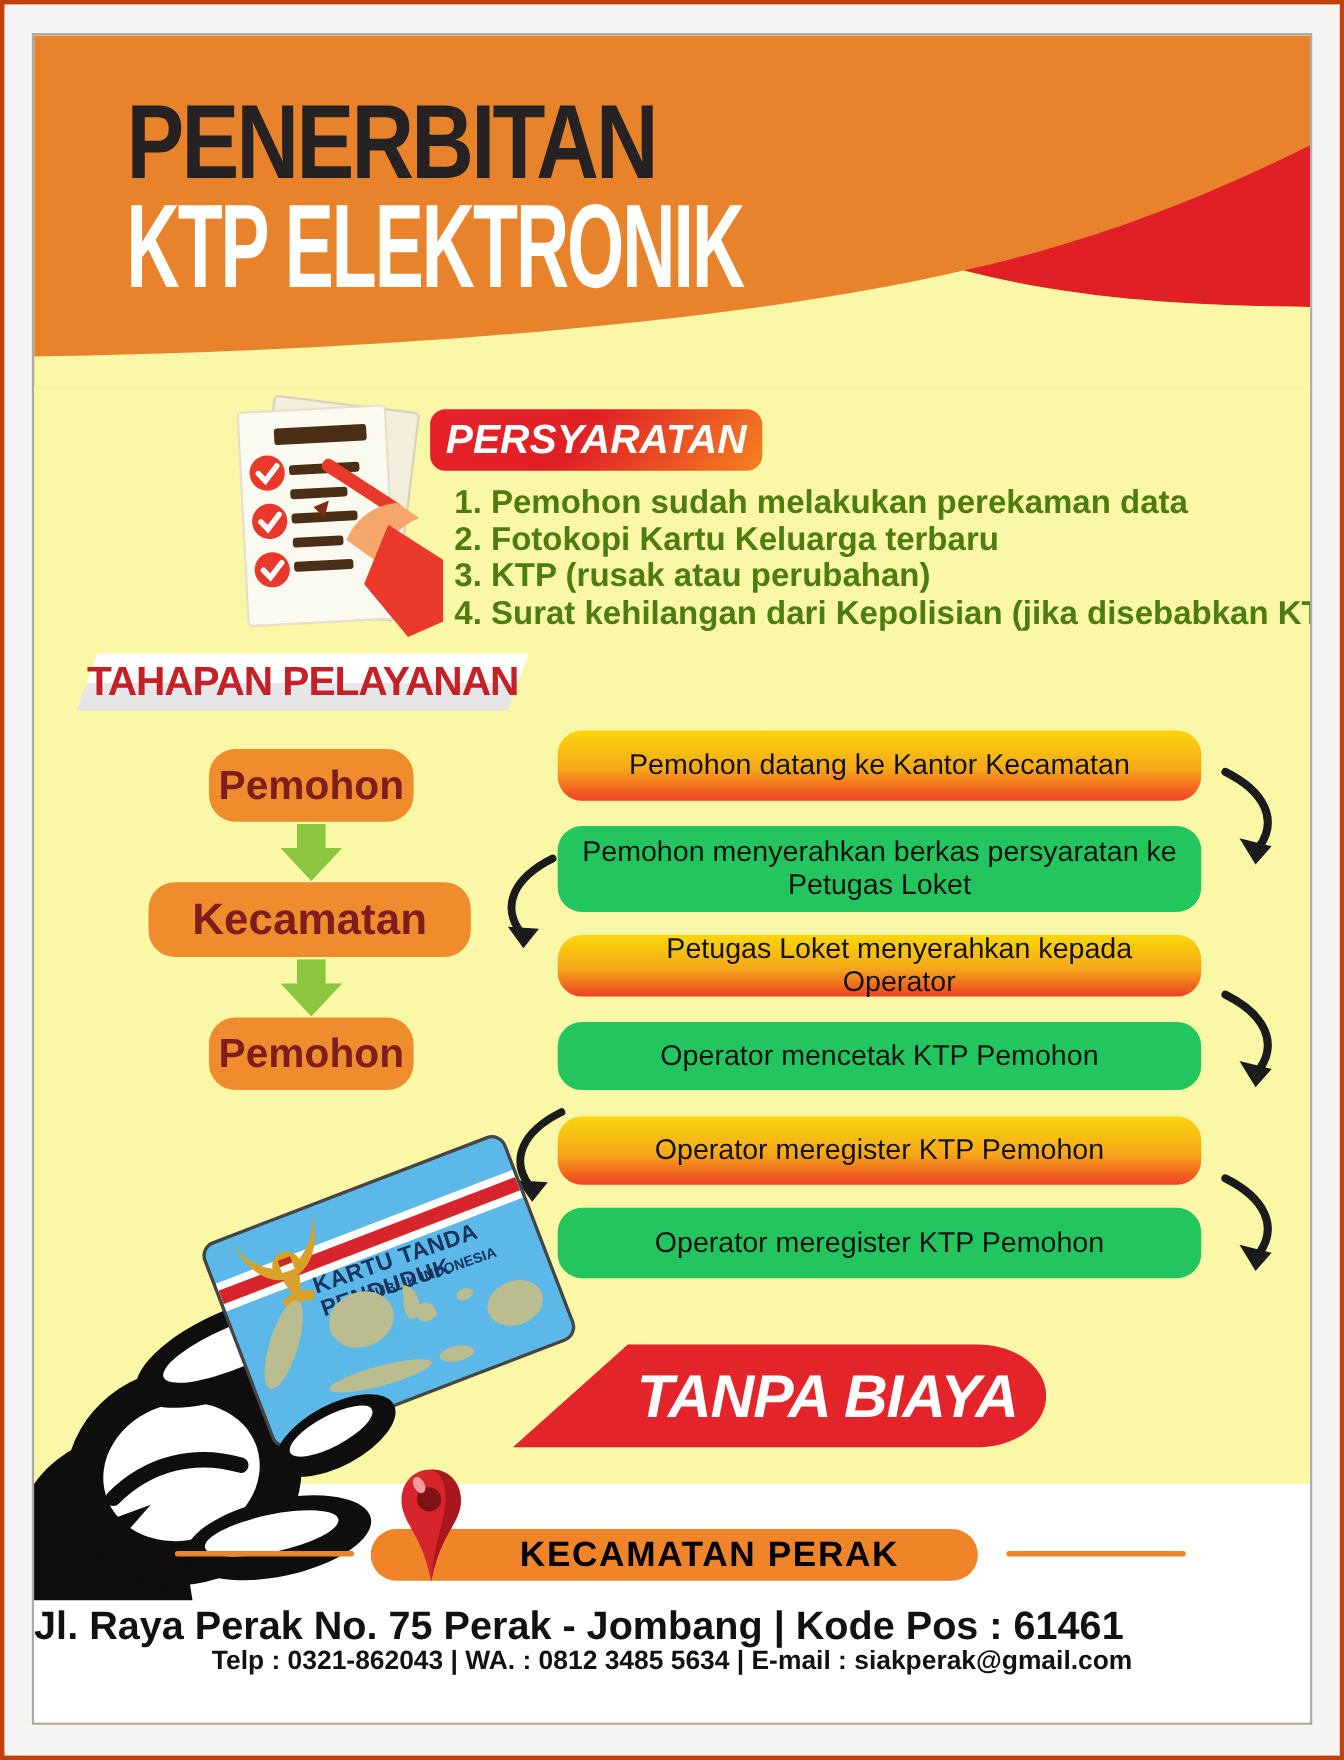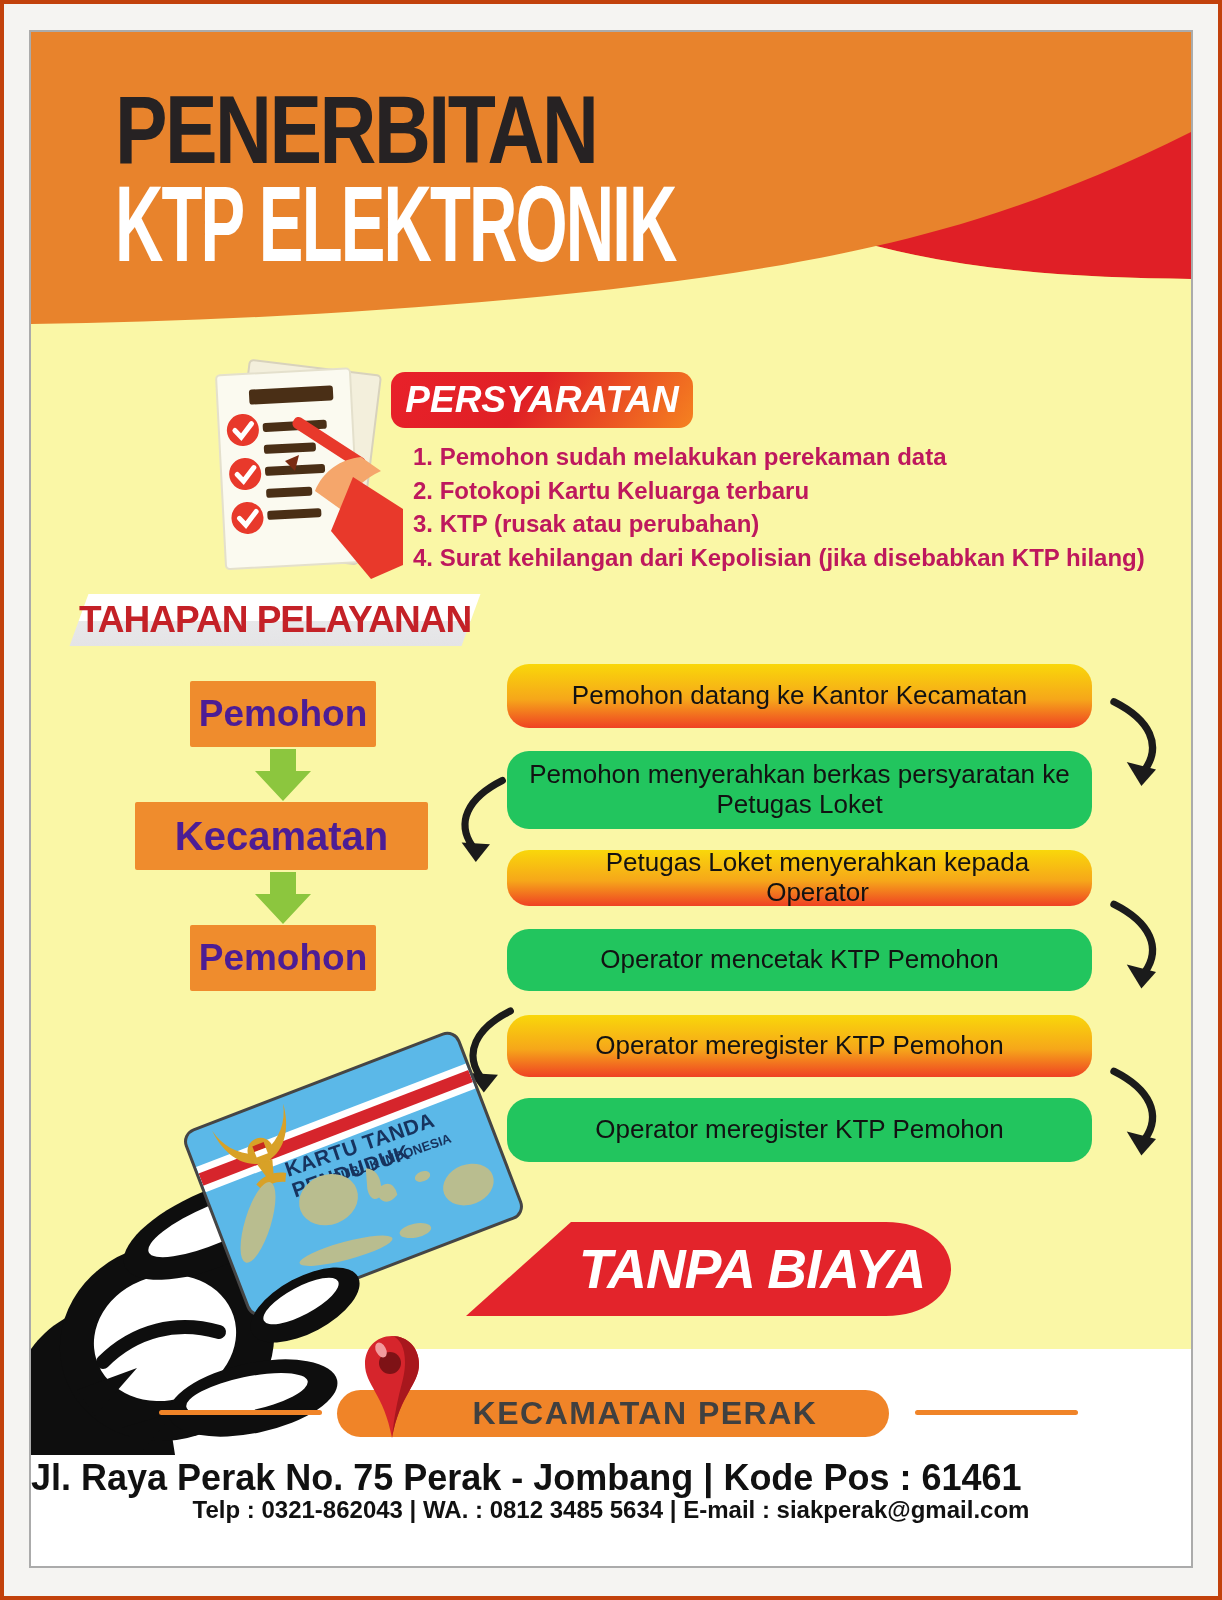--- a/index.html
+++ b/index.html
@@ -8,26 +8,26 @@
   .poster{position:absolute;left:25px;top:26px;width:1164px;height:1538px;border:2px solid #ABABAB;background:#FAF7A6;overflow:hidden;}
   
   .header-svg{position:absolute;left:0;top:0;width:1160px;height:320px;display:block;}
   .title1{position:absolute;left:84px;top:50px;font-size:96px;font-weight:bold;color:#262223;letter-spacing:-3px;line-height:1;transform:scaleX(.82);transform-origin:left top;white-space:nowrap;z-index:2;}
   .title2{position:absolute;left:84px;top:138px;font-size:108px;font-weight:bold;color:#ffffff;letter-spacing:-3px;line-height:1;transform:scaleX(.62);transform-origin:left top;white-space:nowrap;z-index:2;}
   
   .check-ill{position:absolute;left:172px;top:326px;width:200px;height:222px;}
   .pers-banner{position:absolute;left:360px;top:340px;width:302px;height:56px;border-radius:14px;background:linear-gradient(125deg,#E8212A 0%,#E02025 45%,#F58220 100%);display:flex;align-items:center;justify-content:center;z-index:2;text-align:center;}
   .pers-banner span{font-size:37px;font-weight:bold;font-style:italic;color:#fff;letter-spacing:0;}
   .pers-items{position:absolute;left:382px;top:408px;width:720px;z-index:2;}
-  .pers-items div{font-size:24px;font-weight:bold;color:#be185d;line-height:33.5px;white-space:nowrap;}
+  .pers-items div{font-size:30px;font-weight:bold;color:#4d7c0f;line-height:33.5px;white-space:nowrap;}
   
   .tahapan-banner{position:absolute;left:48px;top:562px;width:392px;height:52px;transform:skewX(-20deg);background:linear-gradient(180deg,#ffffff 0%,#ffffff 52%,#e8e8ea 52%,#e4e4e6 100%);display:flex;align-items:center;justify-content:center;}
   .tahapan-banner span{transform:skewX(20deg);font-size:37px;font-weight:bold;color:#C42127;letter-spacing:-1px;white-space:nowrap;}
   
-  .node{position:absolute;background:#EF8C2D;border-radius:2px;color:#4c1d95;font-weight:bold;display:flex;align-items:center;justify-content:center;white-space:nowrap;}
+  .node{position:absolute;background:#EF8C2D;border-radius:24px;color:#7f1d1d;font-weight:bold;display:flex;align-items:center;justify-content:center;white-space:nowrap;}
   .node1{left:159px;top:649px;width:186px;height:66px;font-size:37px;}
   .node2{left:104px;top:770px;width:293px;height:68px;font-size:40px;}
   .node3{left:159px;top:893px;width:186px;height:66px;font-size:37px;}
   .garrow{position:absolute;left:224px;width:56px;height:52px;}
   .step{position:absolute;left:476px;width:585px;border-radius:22px;display:flex;align-items:center;justify-content:center;text-align:center;font-weight:normal;font-size:26px;color:#121212;line-height:1.15;padding:0 12px;}
   .step.grad{background:linear-gradient(180deg,#F9D70A 0%,#F6A71A 55%,#EF4123 100%);}
   .step.green{background:#22c55e;}
   .s1{top:632px;height:64px;}
   .s2{top:719px;height:78px;}
   .s3{top:818px;height:56px;padding-left:48px;}
@@ -41,21 +41,21 @@
   .hand{position:absolute;left:-6px;top:1058px;width:345px;height:365px;z-index:4;}
   .card{position:absolute;left:175px;top:1042px;width:295px;height:200px;background:#5BB8E8;border:3px solid #454545;border-radius:14px;transform:rotate(-21deg);z-index:5;overflow:hidden;}
   .card .stripe{position:absolute;left:0;right:0;top:34px;height:27px;background:#fff;}
   .card .stripe i{position:absolute;left:0;right:0;top:7px;height:13px;background:#D6252C;}
   .card .ctitle{position:absolute;left:82px;top:62px;width:210px;font-size:21px;font-weight:bold;color:#17335E;letter-spacing:.5px;transform:rotate(2deg);line-height:1.05;}
   .card .csub{position:absolute;left:106px;top:88px;font-size:13px;font-weight:bold;color:#17335E;transform:rotate(2deg);}
   .finger{position:absolute;left:212px;top:1225px;width:128px;height:96px;z-index:6;}
   
   .footer{position:absolute;left:0;right:0;top:1317px;height:217px;background:#ffffff;}
   .pill{position:absolute;left:306px;top:1358px;width:552px;height:47px;background:#F08428;border-radius:24px;display:flex;align-items:center;justify-content:center;z-index:5;}
-  .pill span{font-size:32px;font-weight:bold;color:#404040;letter-spacing:1.5px;padding-left:64px;white-space:nowrap;}
+  .pill span{font-size:32px;font-weight:bold;color:#000000;letter-spacing:1.5px;padding-left:64px;white-space:nowrap;}
   .pin{position:absolute;left:330px;top:1300px;width:62px;height:112px;z-index:6;}
   .hline{position:absolute;top:1378px;height:5px;background:#F08428;border-radius:3px;z-index:5;}
   .hline.l{left:128px;width:163px;}
   .hline.r{left:884px;width:163px;}
   .addr1{position:absolute;left:0;right:0;top:1425px;text-align:left;font-size:36px;font-weight:bold;color:#111;white-space:nowrap;}
   .addr2{position:absolute;left:0;right:0;top:1464px;text-align:center;font-size:24px;font-weight:bold;color:#111;white-space:nowrap;}
 </style>
 </head>
 <body>
 

